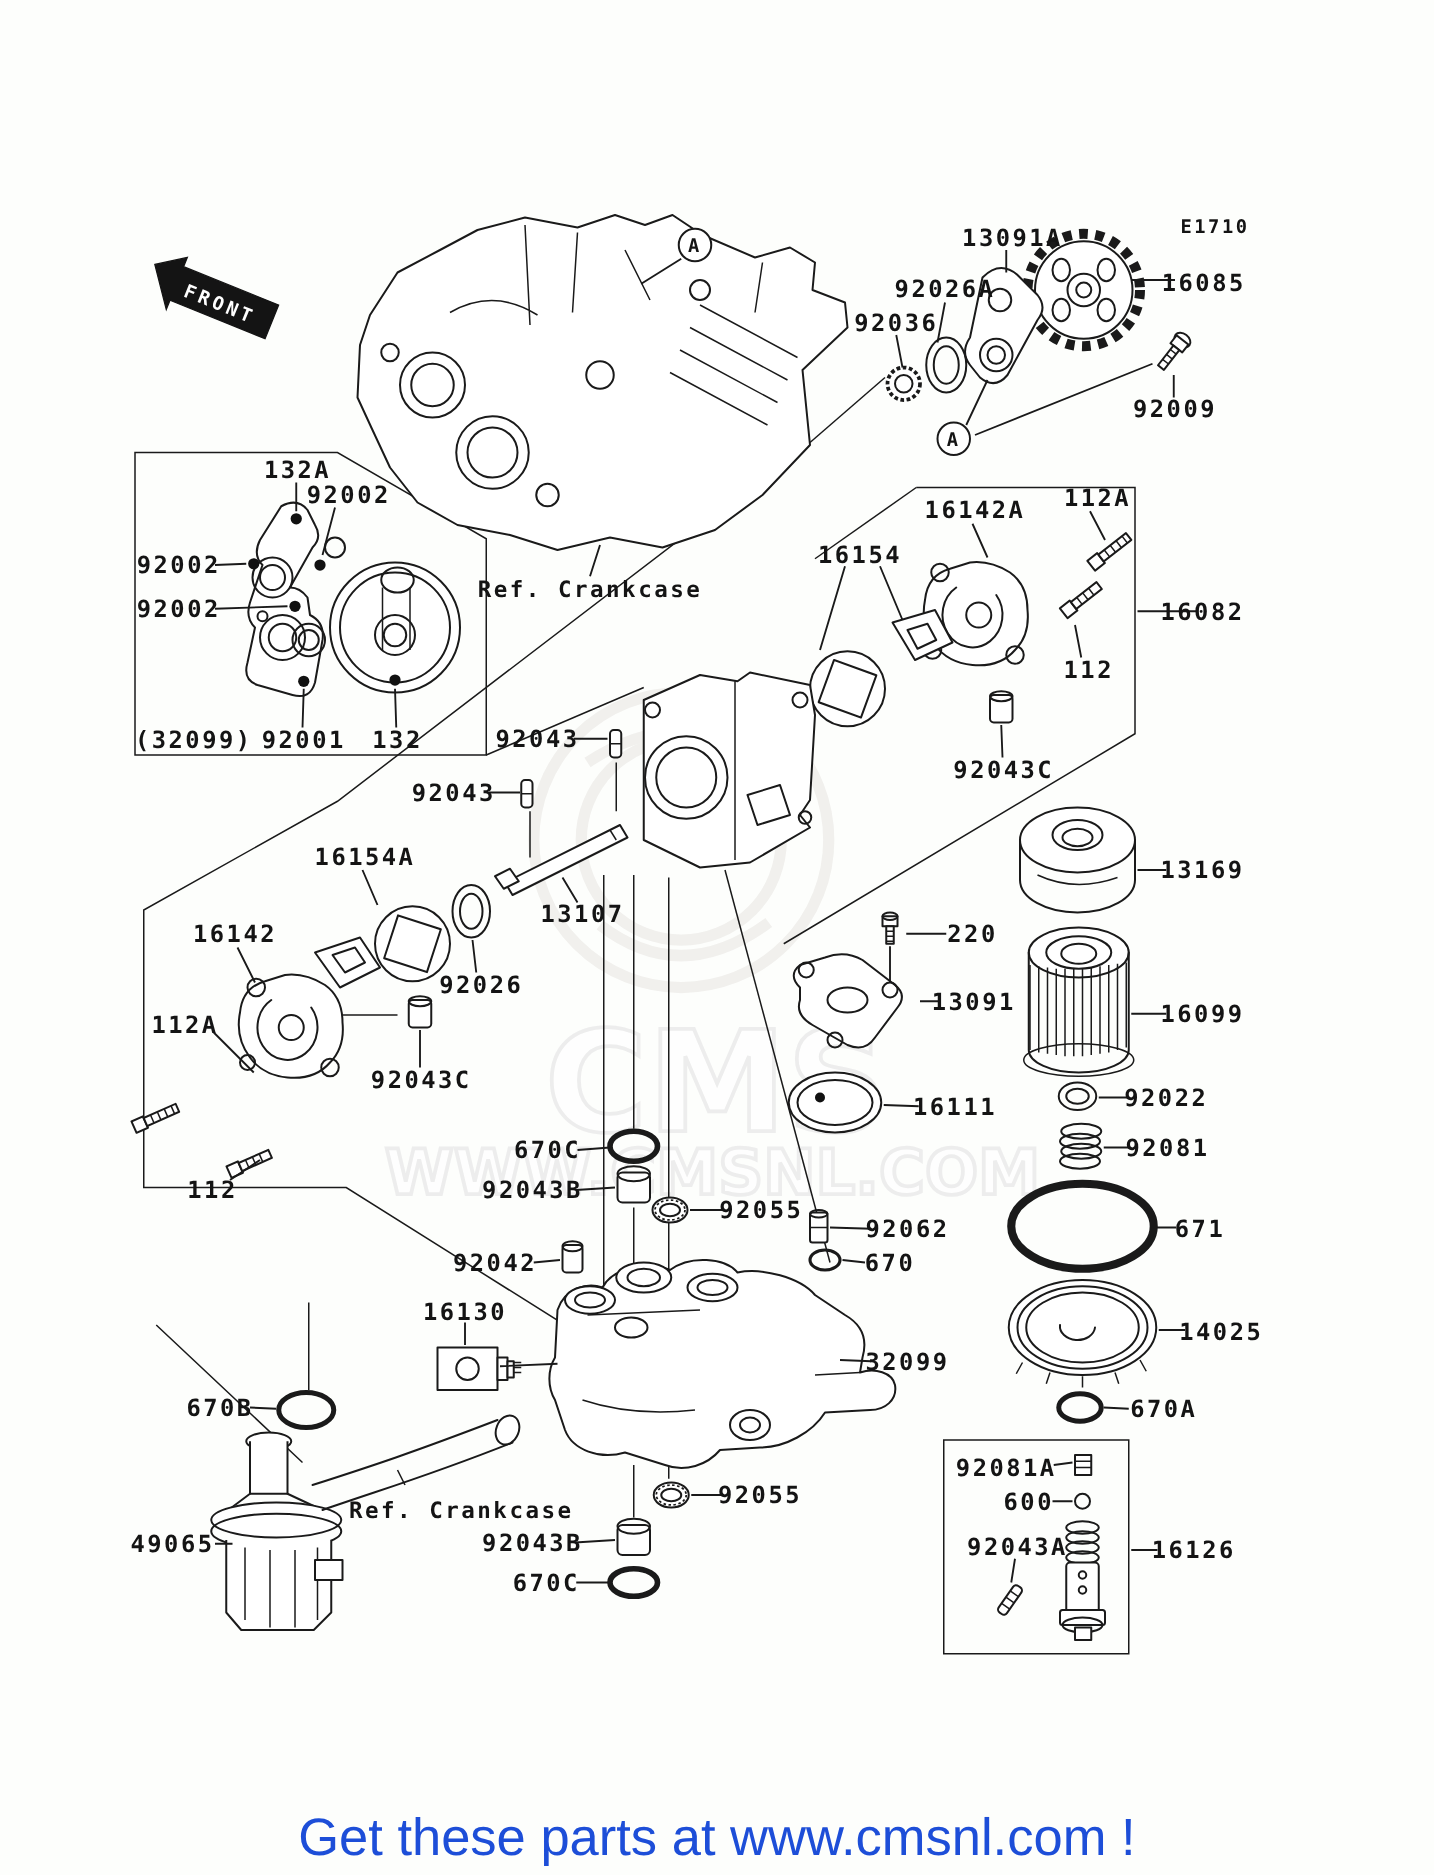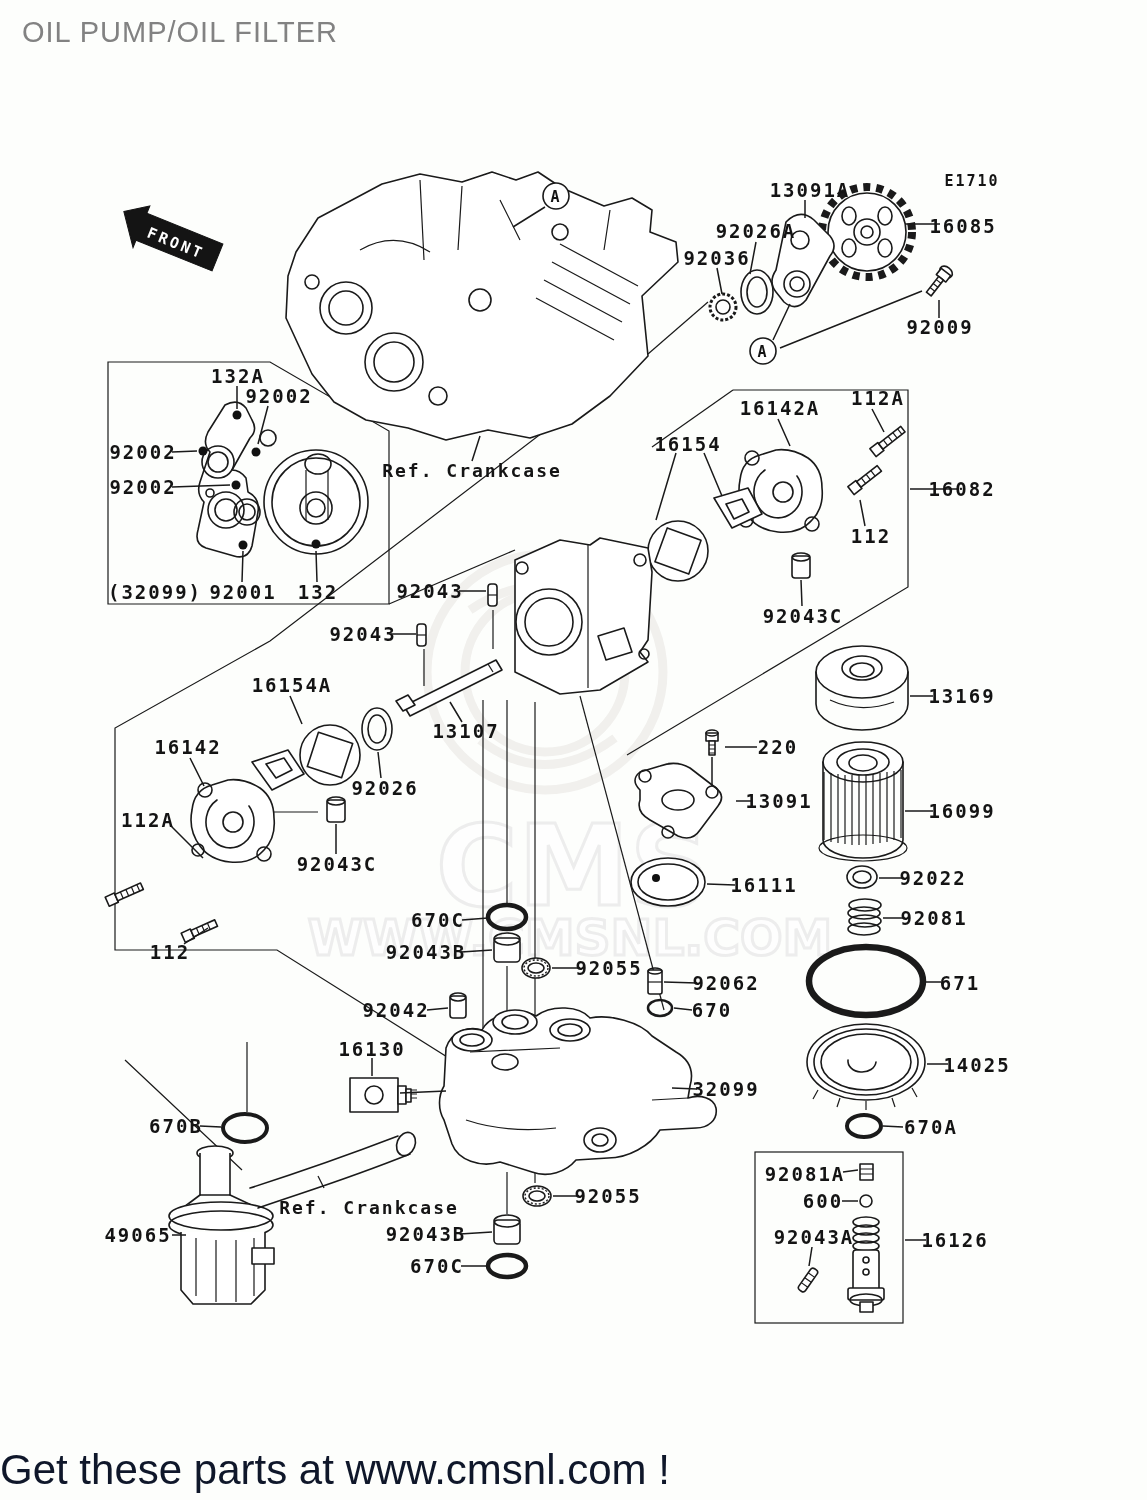--- a/index.html
+++ b/index.html
@@ -1,37 +1,36 @@
 <!DOCTYPE html>
 <html><head>
 <meta charset="utf-8">
 <style>
   html,body{margin:0;padding:0;background:#fdfefc;}
   .stage{position:relative;width:1147px;height:1500px;background:#fdfefc;overflow:hidden;
          font-family:"DejaVu Sans Mono",monospace;}
   .title{position:absolute;left:22px;top:16px;font-family:"Liberation Sans",sans-serif;
          font-size:29px;color:#828282;letter-spacing:1px;}
-  .footer{position:absolute;left:0;right:0;top:1446px;text-align:left;
-          font-family:"Liberation Sans",sans-serif;font-size:42px;color:#0f172a;}
+  .footer{position:absolute;left:0;right:0;top:1446px;text-align:center;
+          font-family:"Liberation Sans",sans-serif;font-size:42px;color:#1d4ed8;}
   svg.art{position:absolute;left:0;top:0;}
   .ln{stroke:#1a1a1a;stroke-width:1.6;fill:none;stroke-linejoin:round;stroke-linecap:round;}
   .lnw{stroke:#1a1a1a;stroke-width:1.6;fill:#ffffff;stroke-linejoin:round;}
   .thin{stroke:#1a1a1a;stroke-width:1.2;fill:none;}
   .lead{stroke:#1a1a1a;stroke-width:1.5;fill:none;}
   .dot{fill:#111;stroke:none;}
   .wm{fill:#ffffff;stroke:#ececec;stroke-width:3;font-weight:bold;font-family:"DejaVu Sans",sans-serif;}
   .wmc{stroke:#f0efec;fill:none;stroke-width:9;}
   text.lbl{font-family:"DejaVu Sans Mono",monospace;font-weight:700;fill:#141414;letter-spacing:2px;}
 </style>
 </head>
 <body>
 
 <div class="stage">
 
-  <div class="title">OIL PUMP/OIL FILTER</div>
 
   <svg class="art" width="1147" height="1500" viewBox="0 0 1147 1500">
 
     <g opacity="0.9">
       <circle class="wmc" cx="545" cy="672" r="118"></circle>
       <circle class="wmc" cx="545" cy="672" r="80"></circle>
       <path class="wmc" d="M470,610 Q545,560 620,612 M480,740 Q545,790 615,738"></path>
       <text class="wm" x="573" y="905" font-size="112" text-anchor="middle">CMS</text>
       <text class="wm" x="570" y="955" font-size="50" text-anchor="middle">WWW.CMSNL.COM</text>
     </g>

